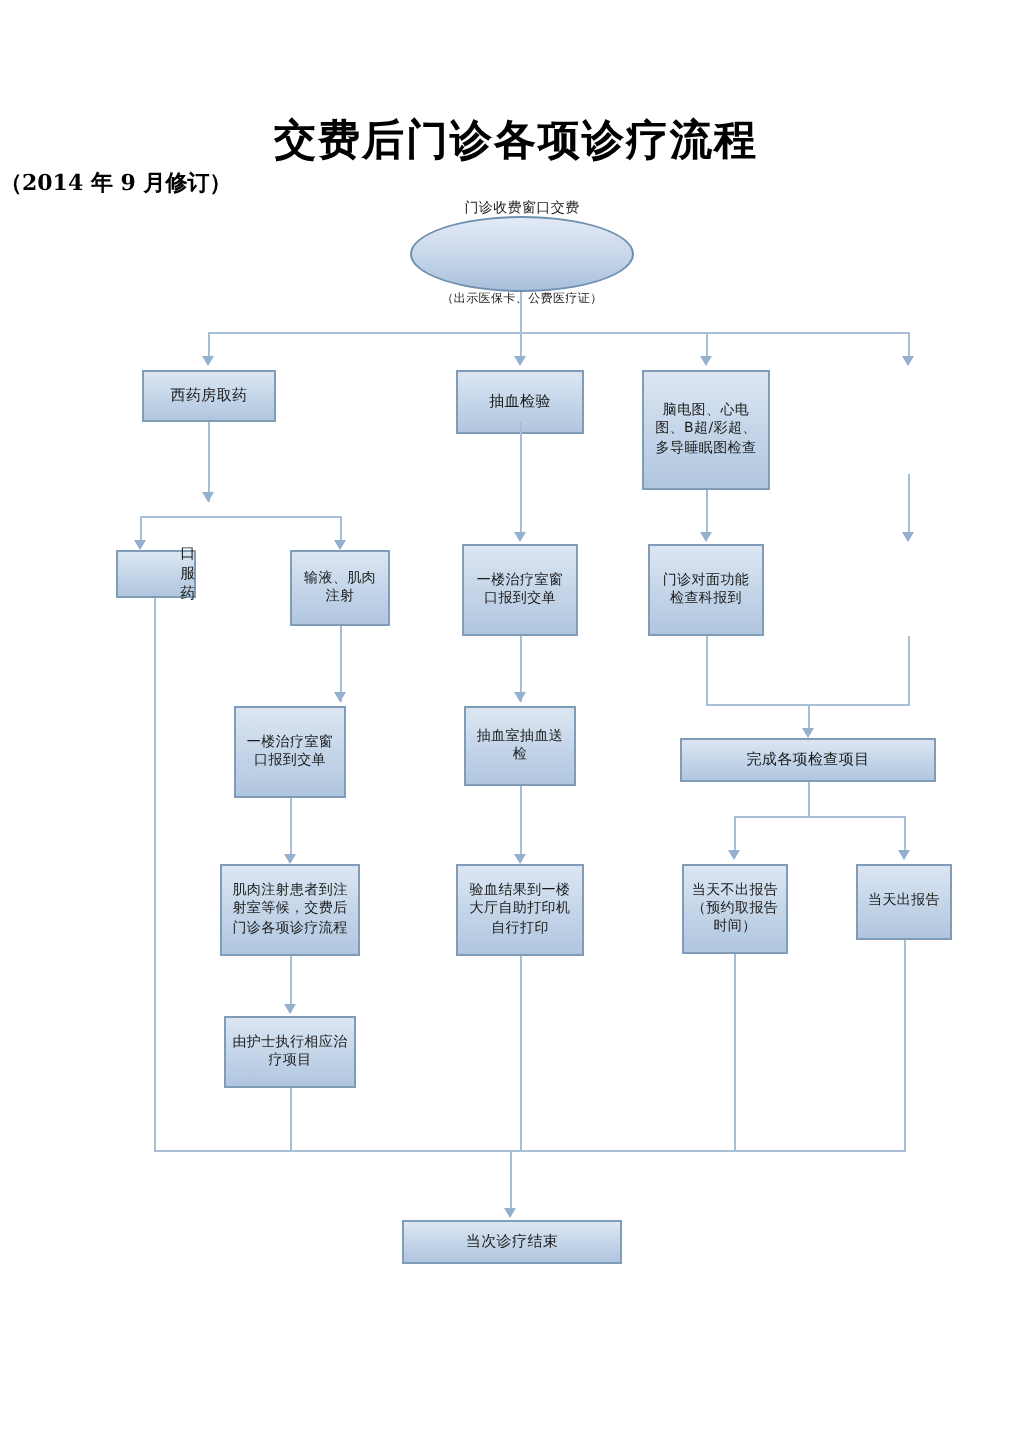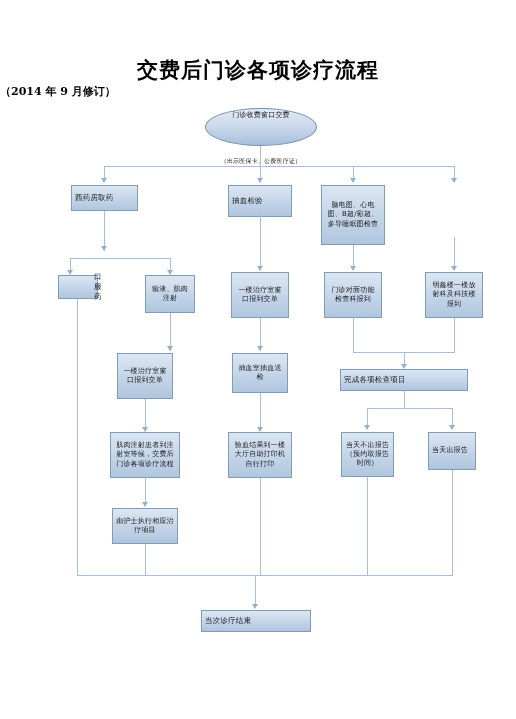--- a/index.html
+++ b/index.html
@@ -27,21 +27,21 @@
     white-space:nowrap;
   }
 
   
   .node{
     position:absolute;
     box-sizing:border-box;
     border:1px solid #7f9db9;
     background:linear-gradient(to bottom,#dce6f2 0%,#c3d4e8 55%,#b0c6de 100%);
     color:#1a1a1a;
-    display:flex;align-items:center;justify-content:space-between;
+    display:flex;align-items:center;justify-content:center;
     text-align:center;
     line-height:1.32;
     padding:2px 3px;
     letter-spacing:0.2px;
     gap:36px;
   }
   .node.oval{
     border-radius:50%;
     background:linear-gradient(to bottom,#e2eaf6 0%,#c9d8ea 50%,#a8c0dc 100%);
     border:1px solid #6f90b0;
@@ -115,21 +115,20 @@
   <div class="arw" style="left:451px;top:266px;"></div>
 
   <div class="node" style="left:58px;top:275px;width:38px;height:24px;font-size:7.5px;padding-left:35px;">口服药</div>
 
   <div class="node" style="left:145px;top:275px;width:50px;height:38px;font-size:7px;">输液、肌肉注射</div>
 
   <div class="node" style="left:231px;top:272px;width:58px;height:46px;font-size:7px;">一楼治疗室窗口报到交单</div>
 
   <div class="node" style="left:324px;top:272px;width:58px;height:46px;font-size:7px;">门诊对面功能检查科报到</div>
 
-  <div class="node" style="left:425px;top:272px;width:58px;height:46px;font-size:7px;">明鑫楼一楼放射科及科技楼报到</div>
 
   <div class="ln vl" style="left:170px;top:313px;height:38px;"></div>
   <div class="arw" style="left:167px;top:346px;"></div>
 
   <div class="ln vl" style="left:260px;top:318px;height:33px;"></div>
   <div class="arw" style="left:257px;top:346px;"></div>
 
   <div class="ln vl" style="left:353px;top:318px;height:34px;"></div>
   <div class="ln vl" style="left:454px;top:318px;height:34px;"></div>
   <div class="ln hl" style="left:353px;top:352px;width:102px;"></div>

